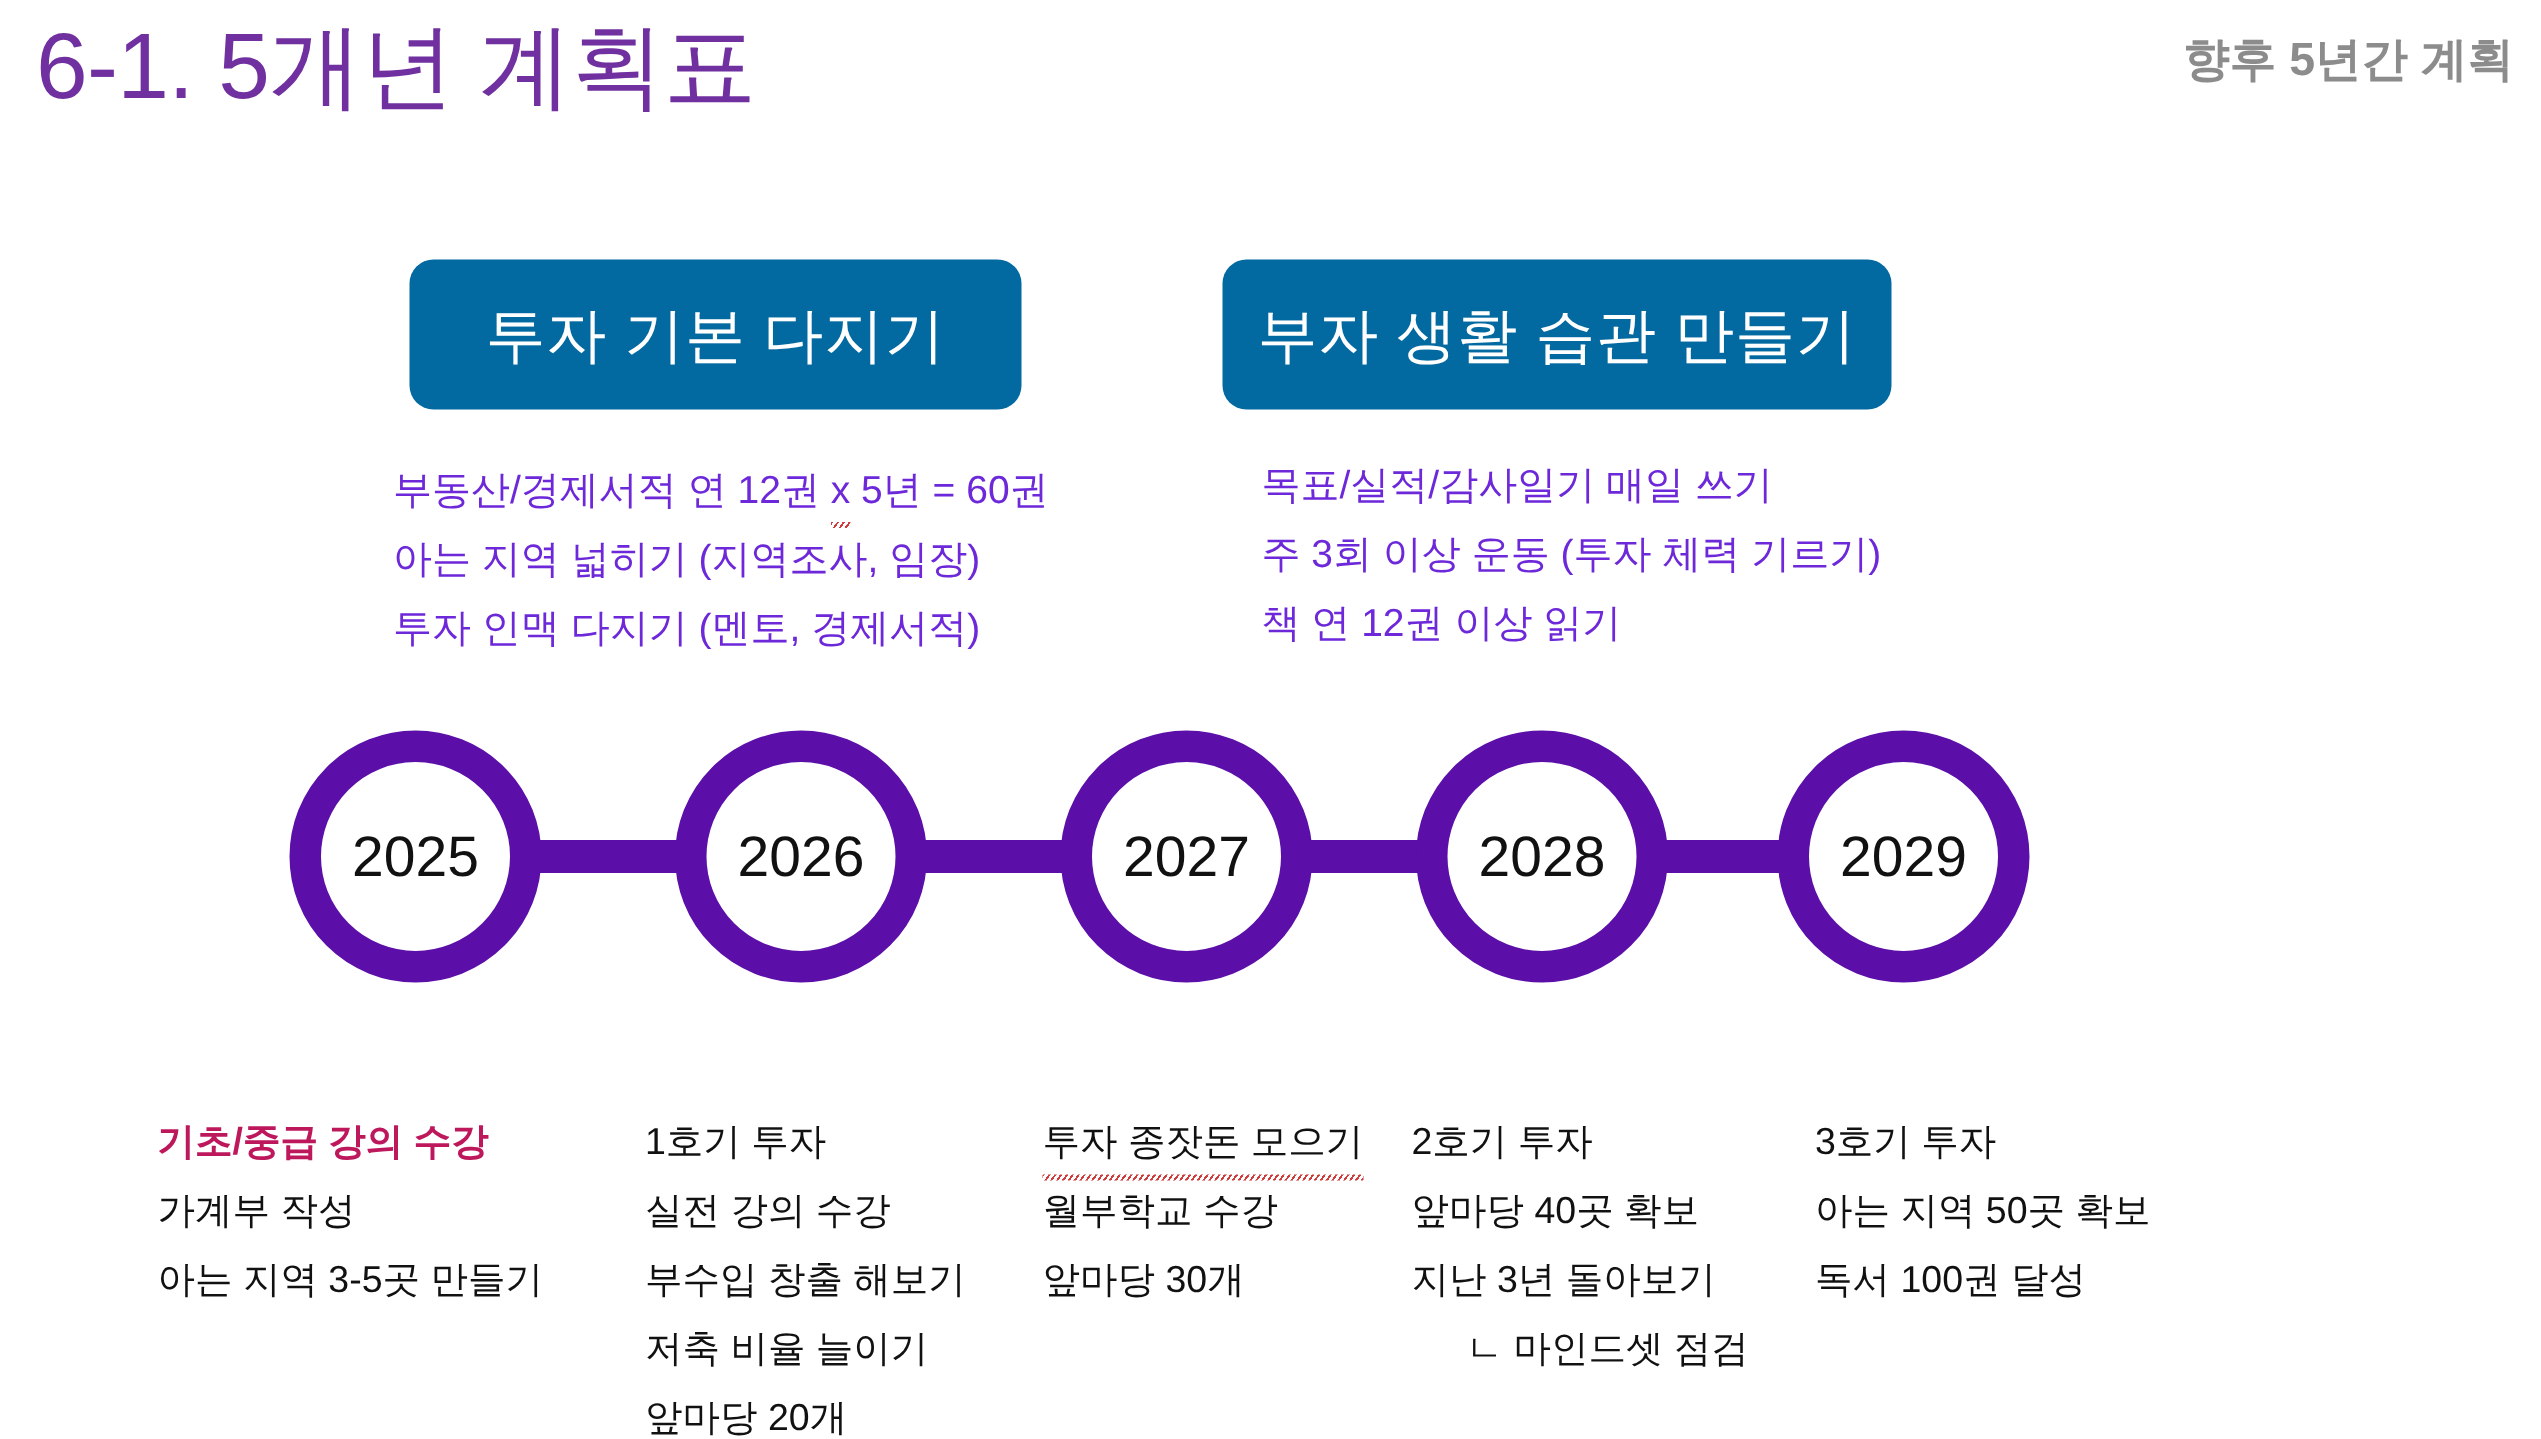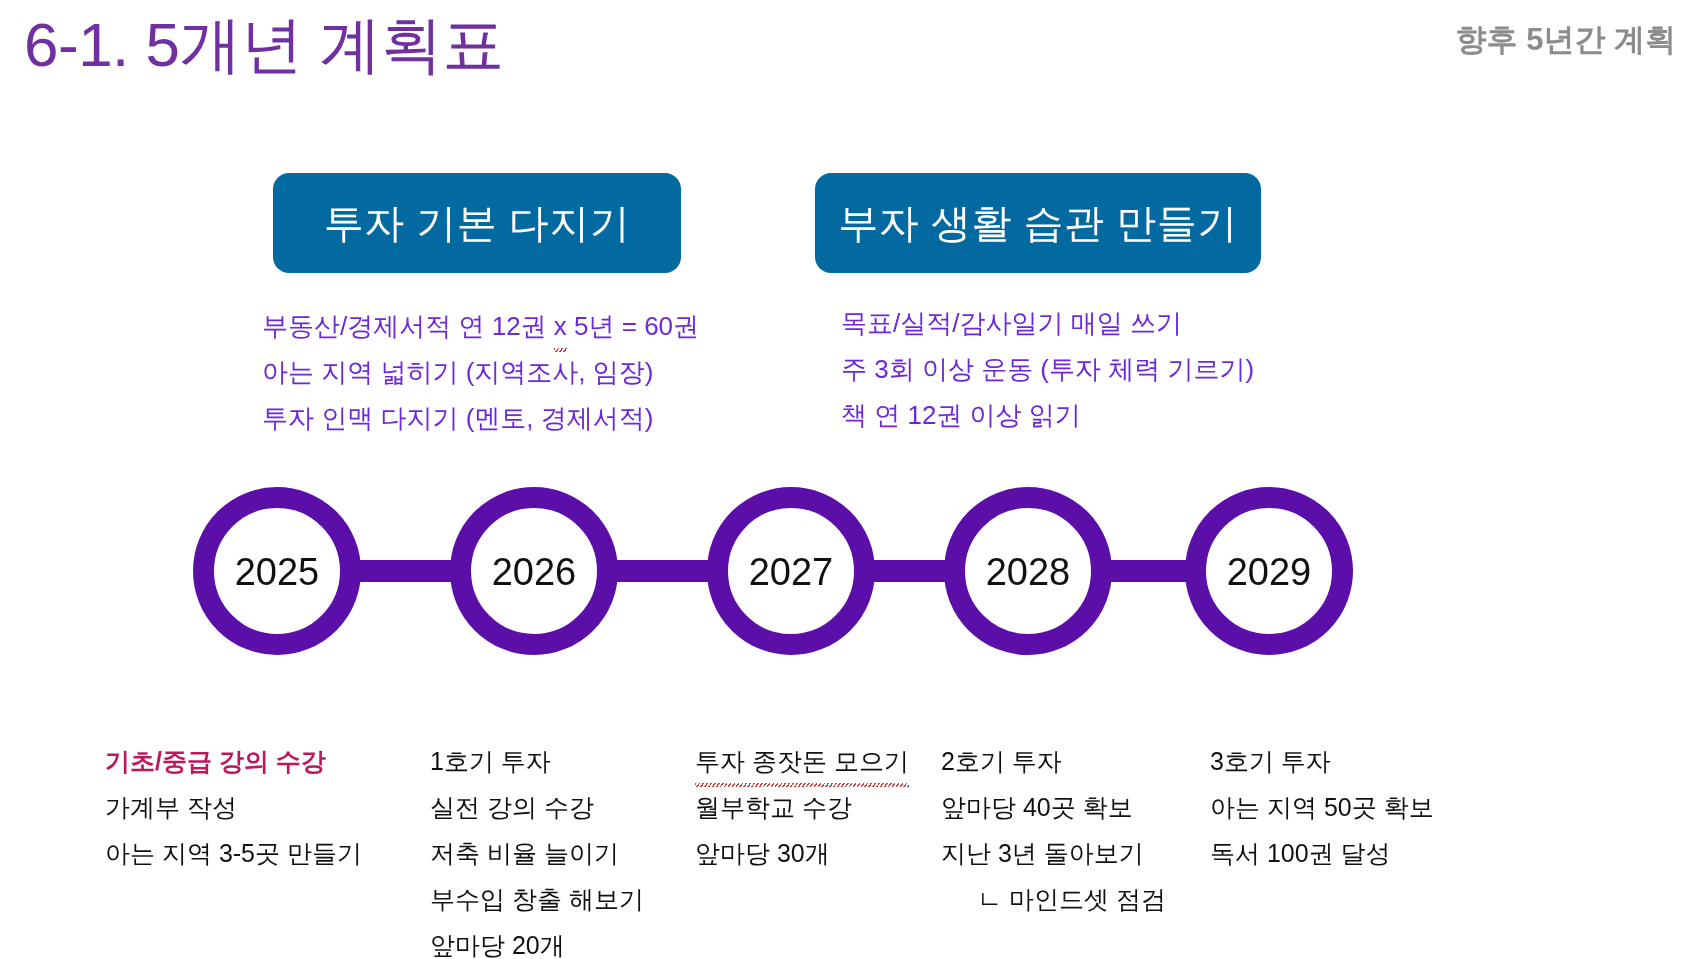--- a/index.html
+++ b/index.html
@@ -192,22 +192,22 @@
 
   <div id="year-columns">
       <div class="year-col" style="left: 105px;">
         <div class="row highlight"><span>기초/중급 강의 수강</span></div>
         <div class="row"><span>가계부 작성</span></div>
         <div class="row"><span>아는 지역 3-5곳 만들기</span></div>
       </div>
       <div class="year-col" style="left: 430px;">
         <div class="row"><span>1호기 투자</span></div>
         <div class="row"><span>실전 강의 수강</span></div>
+        <div class="row"><span>부수입 창출 해보기</span></div>
         <div class="row"><span>저축 비율 늘이기</span></div>
-        <div class="row"><span>부수입 창출 해보기</span></div>
         <div class="row"><span>앞마당 20개</span></div>
       </div>
       <div class="year-col" style="left: 695px;">
         <div class="row"><span class="squiggle">투자 종잣돈 모으기</span></div>
         <div class="row"><span>월부학교 수강</span></div>
         <div class="row"><span>앞마당 30개</span></div>
       </div>
       <div class="year-col" style="left: 941px;">
         <div class="row"><span>2호기 투자</span></div>
         <div class="row"><span>앞마당 40곳 확보</span></div>

